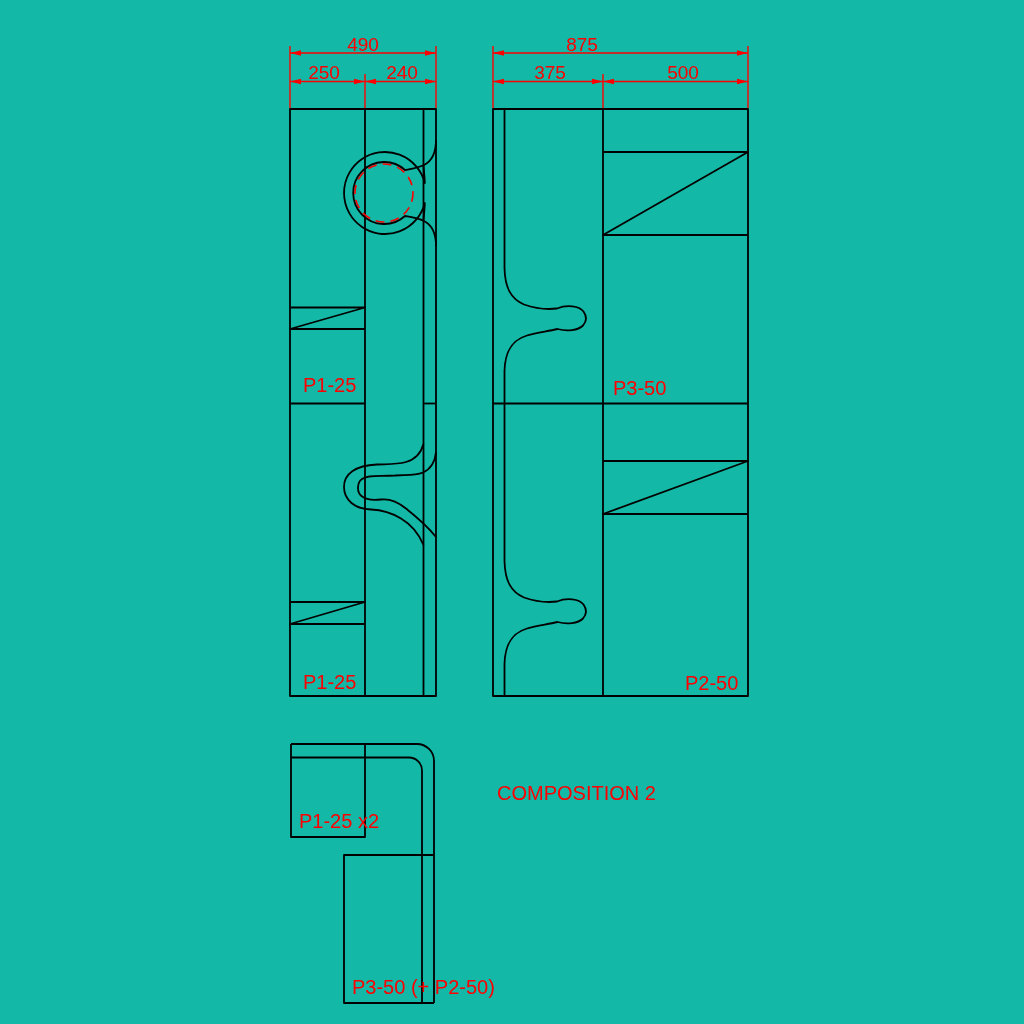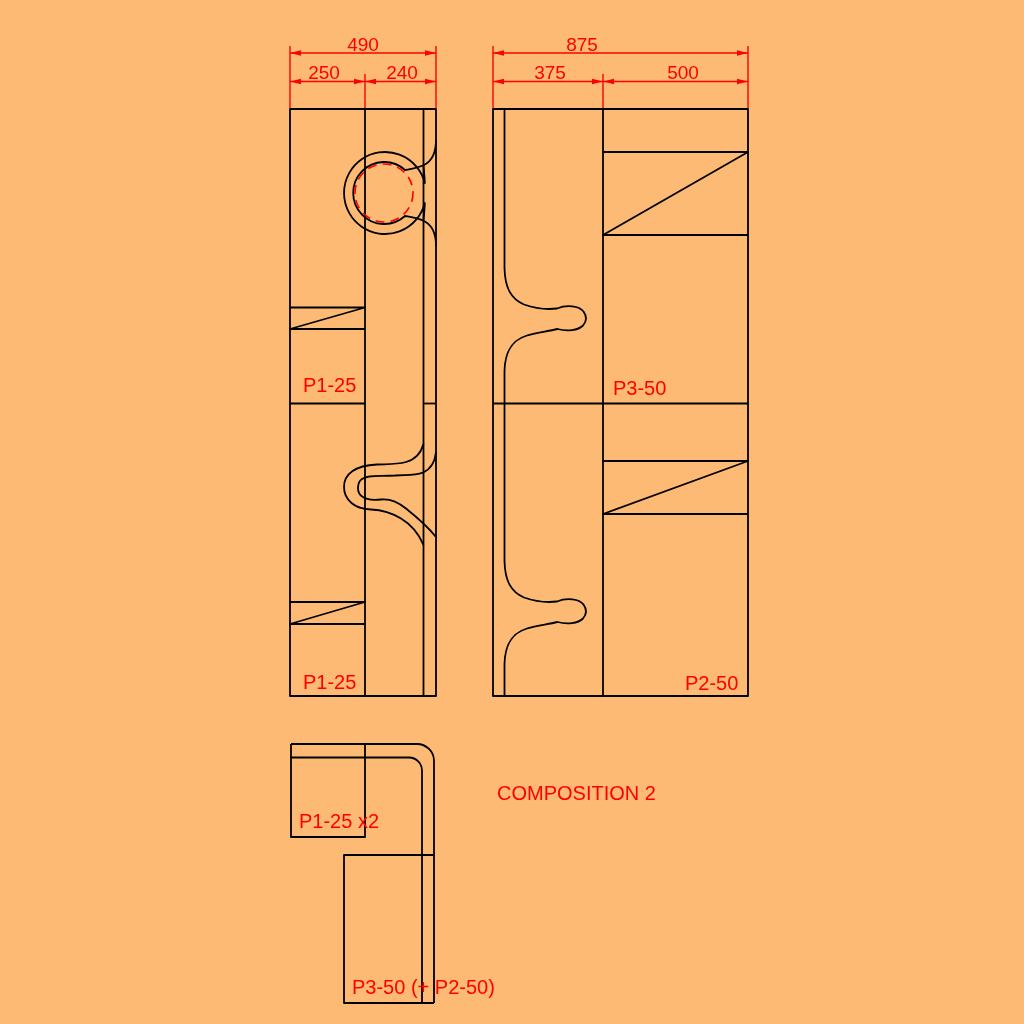--- a/index.html
+++ b/index.html
@@ -4,21 +4,21 @@
 <style>
   html, body {
     margin: 0;
     padding: 0;
     background: #ffffff;
   }
   #canvas {
     position: relative;
     width: 1024px;
     height: 1024px;
-    background: #fdba74;
+    background: #14b8a6;
     overflow: hidden;
   }
   svg { display: block; }
   .bk {
     fill: none;
     stroke-width: 1.8;
     stroke-linecap: butt;
     stroke-linejoin: round;
   }
   .rd {

